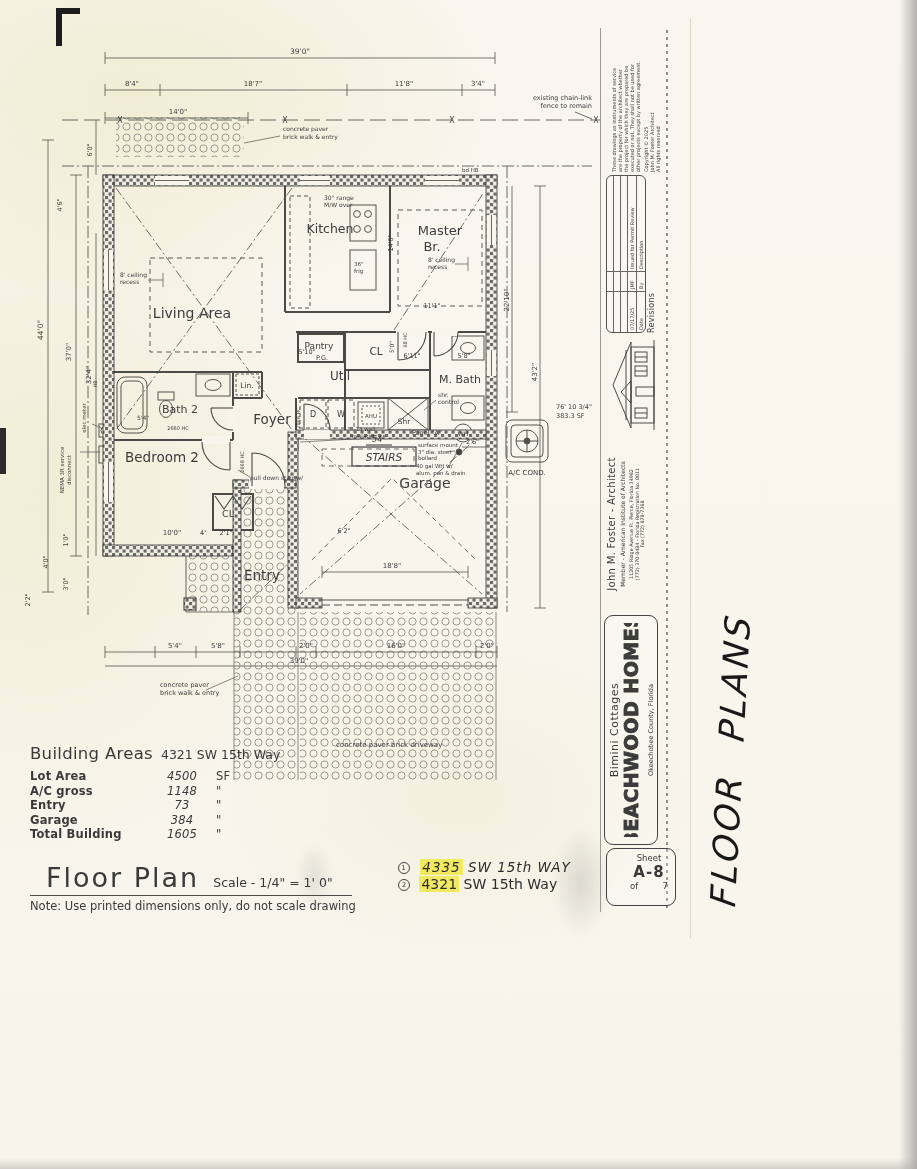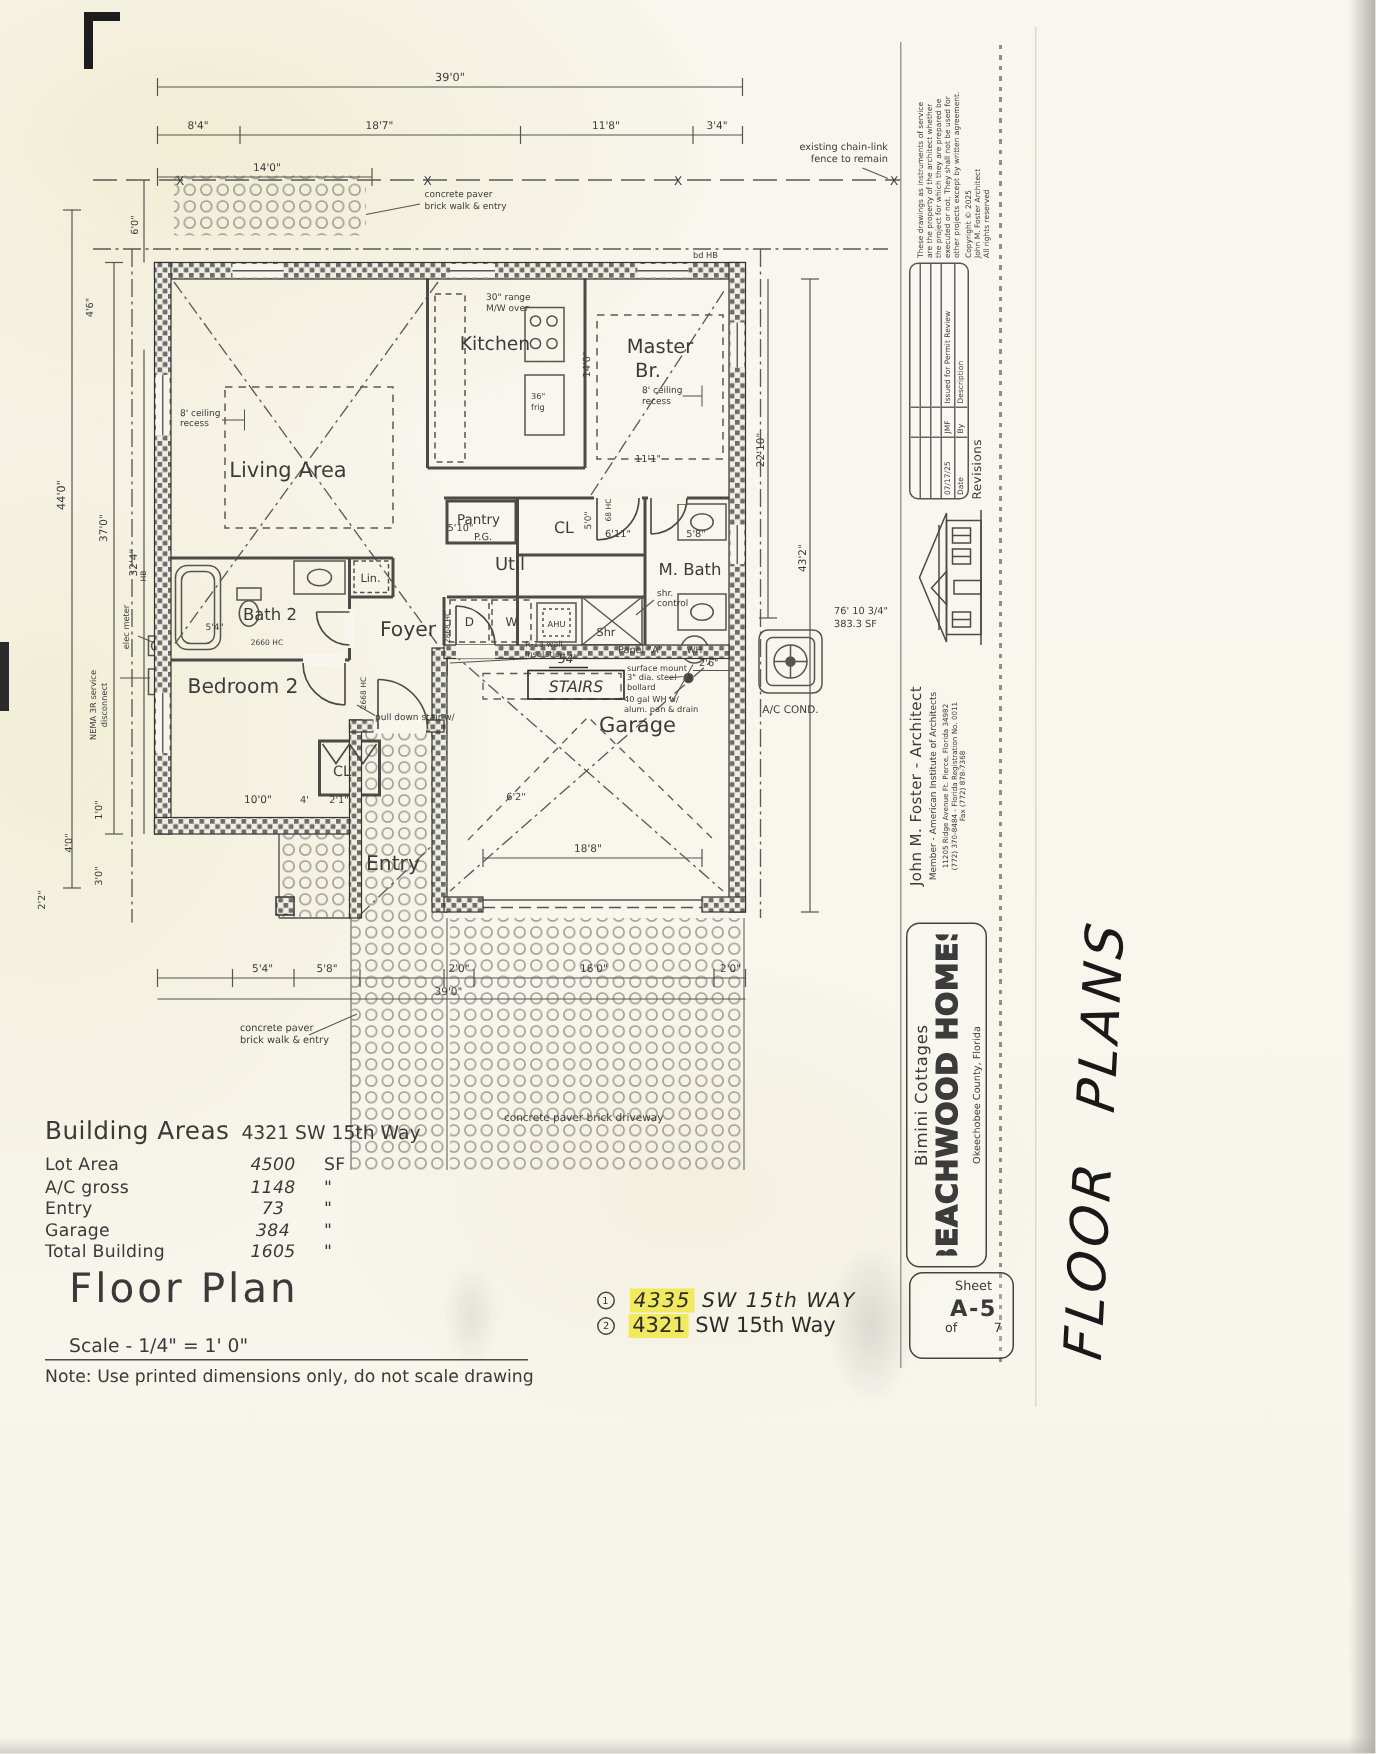--- a/index.html
+++ b/index.html
@@ -20,21 +20,21 @@
   .revtable{border:1.2px solid #555;border-radius:6px;overflow:hidden;background:rgba(255,255,255,.25);}
   .revrow{display:flex;border-bottom:1px solid #666;font-size:5px;}
   .revrow:last-child{border-bottom:none;}
   .revrow .c1{width:36px;border-right:1px solid #666;padding:1px 2px;}
   .revrow .c2{width:15px;border-right:1px solid #666;padding:1px 2px;}
   .revrow .c3{flex:1;padding:1px 2px;}
   .projbox{border:1.5px solid #444;border-radius:9px;text-align:center;padding:3px 4px 2px 4px;background:rgba(255,255,255,.2);}
   .sheetbox{border:1.5px solid #444;border-radius:9px;text-align:center;background:rgba(255,255,255,.2);padding-left:16px;}
   
   .ba-row{display:flex;font-size:11.5px;line-height:14.5px;letter-spacing:.2px;}
-  .ba-row .lb{width:128px;}
+  .ba-row .lb{width:128px;font-weight:bold;}
   .ba-row .vl{width:48px;text-align:center;font-style:italic;}
   .ba-row .un{width:26px;padding-left:10px;}
   .hl{background:#f1e95f;padding:0 2px;}
   .circ{display:inline-block;width:10px;height:10px;border:1px solid #444;border-radius:50%;
     font-size:6.5px;line-height:10px;text-align:center;vertical-align:2px;margin-right:5px;font-style:normal;}
 </style>
 </head>
 <body>
 
 <div class="page">
@@ -468,21 +468,21 @@
       <div style="font-size:11px;letter-spacing:.5px;">Bimini Cottages</div>
       <svg width="214" height="22" viewBox="0 0 214 22">
         <text x="107" y="17" text-anchor="middle" font-family="Liberation Serif, DejaVu Serif, serif" font-size="19" font-weight="bold" letter-spacing="0.5" fill="none" stroke="#3a3a3a" stroke-width="0.9">BEACHWOOD HOMES</text>
       </svg>
       <div style="font-size:6.5px;">Okeechobee County, Florida</div>
     </div>
   </div>
 
   <div class="abs sheetbox" style="left:606px;top:848px;width:52px;height:56px;">
     <div style="font-size:8.5px;margin-top:4px;">Sheet</div>
-    <div style="font-size:15px;font-weight:bold;letter-spacing:1px;color:#3a3a3a;">A-5</div>
+    <div style="font-size:15px;font-weight:bold;letter-spacing:1px;color:#3a3a3a;">A-8</div>
     <div style="display:flex;justify-content:space-between;padding:0 7px;font-size:8.5px;text-align:center;">
       <span>of</span>
       <span>7</span>
     </div>
   </div>
 
   <div class="abs" style="left:30px;top:744px;width:340px;">
     <div style="display:flex;align-items:baseline;gap:8px;">
       <span style="font-size:16.5px;letter-spacing:.3px;">Building Areas</span>
       <span style="font-size:12.5px;">4321 SW 15th Way</span>
@@ -507,21 +507,21 @@
         <span class="lb">Garage</span>
         <span class="vl">384</span>
         <span class="un">"</span>
       </div>
       <div class="ba-row">
         <span class="lb">Total Building</span>
         <span class="vl">1605</span>
         <span class="un">"</span>
       </div>
     </div>
-    <div style="display:flex;align-items:baseline;gap:14px;margin-top:2px;padding-left:16px;flex-direction:column;">
+    <div style="display:flex;align-items:baseline;gap:14px;margin-top:20px;padding-left:16px;">
       <span style="font-size:27px;letter-spacing:2px;">Floor Plan</span>
       <span style="font-size:12.5px;">Scale - 1/4" = 1' 0"</span>
     </div>
     <div style="border-top:1.6px solid #4a4a46;width:322px;margin-top:2px;"></div>
     <div style="font-size:11.5px;margin-top:3px;">Note: Use printed dimensions only, do not scale drawing</div>
   </div>
 
   <div class="abs" style="left:398px;top:859px;width:250px;">
     <div class="hw" style="font-size:13.5px;letter-spacing:1px;color:#2c2c2c;">
       <span class="circ">1</span>

